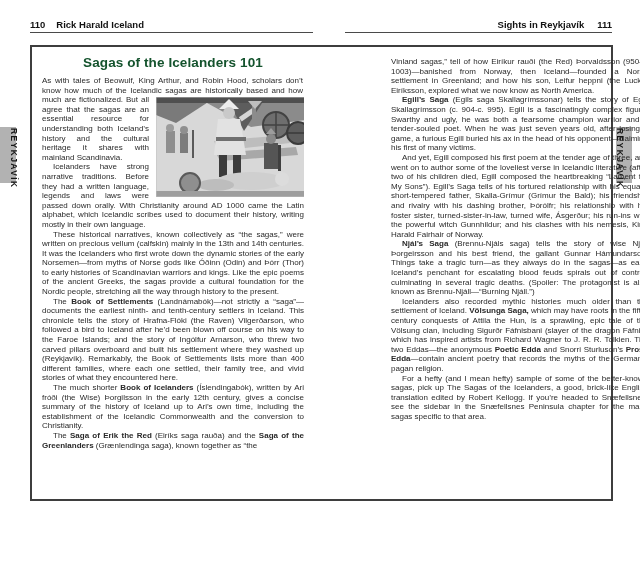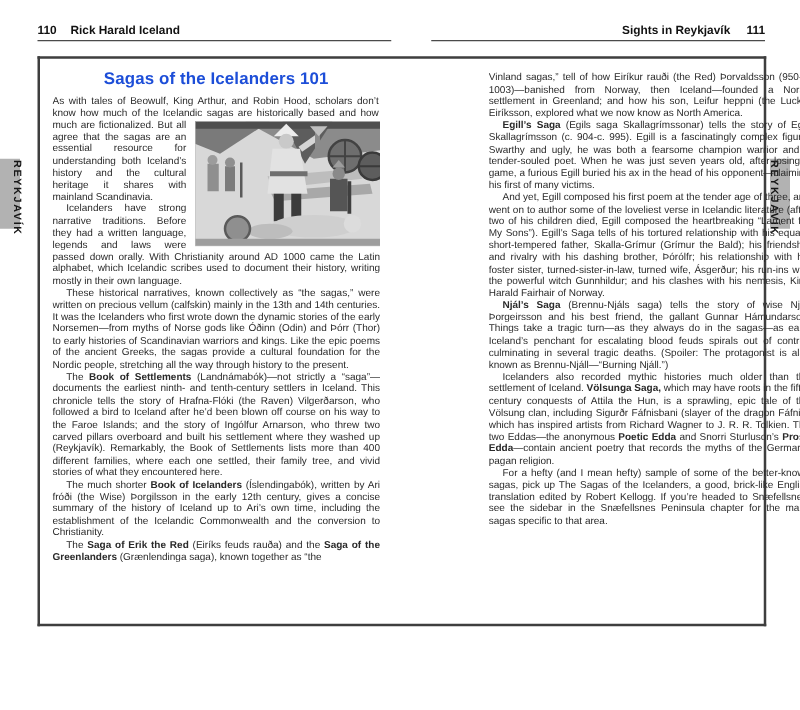--- a/index.html
+++ b/index.html
@@ -18,21 +18,21 @@
   #tab-left-rect{left:0;top:127px;}
   #tab-right-rect{left:616px;top:127px;}
   .tabtext{
     position:absolute;writing-mode:vertical-rl;
     font-weight:bold;font-size:8.5px;letter-spacing:1.4px;color:#161616;white-space:nowrap;
   }
   #tab-left-text{left:9px;top:128px;}
   #tab-right-text{left:615px;top:128px;}
   #sidebar-title{
     position:absolute;left:42px;top:55px;width:262px;text-align:center;
-    font-weight:bold;font-size:13.5px;letter-spacing:0.1px;color:#1d4ed8;
+    font-weight:bold;font-size:13.5px;letter-spacing:0.1px;color:#14532d;
   }
   .col{
     position:absolute;font-size:8px;line-height:9.6px;text-align:justify;
     color:#2a2a2a;hyphens:auto;-webkit-hyphens:auto;
   }
   #col-left{left:42px;top:76px;width:262px;height:422px;overflow:hidden;}
   #col-right{left:345px;top:57px;width:257px;height:436px;overflow:hidden;margin-left:46px;}
   .para{margin:0;}
   .ind{text-indent:11px;}
   .b{font-weight:bold;}
@@ -113,21 +113,21 @@
       <circle cx="34" cy="86" r="10" fill="#8f8f8f" stroke="#5a5a5a" stroke-width="2"></circle>
       <rect x="0" y="94" width="157" height="6" fill="#9e9e9e"></rect>
       <rect x="0" y="0" width="157" height="100" fill="none" stroke="#bfbfbf" stroke-width="1"></rect>
     </svg>
   </div>
 <div class="para"><span>As with tales of Beowulf, King Arthur, and Robin Hood, scholars don’t know how much of the Icelandic sagas are historically based and how much are fictionalized. But all agree that the sagas are an essential resource for understanding both Iceland’s history and the cultural heritage it shares with mainland Scandinavia.</span></div>
     <div class="para ind"><span>Icelanders have strong narrative traditions. Before they had a written language, legends and laws were passed down orally. With Christianity around AD 1000 came the Latin alphabet, which Icelandic scribes used to document their history, writing mostly in their own language.</span></div>
     <div class="para ind"><span>These historical narratives, known collectively as “the sagas,” were written on precious vellum (calfskin) mainly in the 13th and 14th centuries. It was the Icelanders who first wrote down the dynamic stories of the early Norsemen—from myths of Norse gods like Óðinn (Odin) and Þórr (Thor) to early histories of Scandinavian warriors and kings. Like the epic poems of the ancient Greeks, the sagas provide a cultural foundation for the Nordic people, stretching all the way through history to the present.</span></div>
     <div class="para ind"><span>The </span><span class="b">Book of Settlements</span><span> </span><span class="i">(Landnámabók)</span><span>—not strictly a “saga”—documents the earliest ninth- and tenth-century settlers in Iceland. This chronicle tells the story of Hrafna-Flóki (the Raven) Vilgerðarson, who followed a bird to Iceland after he’d been blown off course on his way to the Faroe Islands; and the story of Ingólfur Arnarson, who threw two carved pillars overboard and built his settlement where they washed up (Reykjavík). Remarkably, the Book of Settlements lists more than 400 different families, where each one settled, their family tree, and vivid stories of what they encountered here.</span></div>
     <div class="para ind"><span>The much shorter </span><span class="b">Book of Icelanders</span><span> </span><span class="i">(Íslendingabók)</span><span>, written by Ari fróði (the Wise) Þorgilsson in the early 12th century, gives a concise summary of the history of Iceland up to Ari’s own time, including the establishment of the Icelandic Commonwealth and the conversion to Christianity.</span></div>
-    <div class="para ind"><span>The </span><span class="b">Saga of Erik the Red</span><span> </span><span class="i">(Eiríks feuds rauða)</span><span> and the </span><span class="b">Saga of the Greenlanders</span><span> </span><span class="i">(Grænlendinga saga)</span><span>, known together as “the</span></div>
+    <div class="para ind"><span>The </span><span class="b">Saga of Erik the Red</span><span> </span><span class="i">(Eiríks saga rauða)</span><span> and the </span><span class="b">Saga of the Greenlanders</span><span> </span><span class="i">(Grænlendinga saga)</span><span>, known together as “the</span></div>
   </div>
 
 <div class="col" id="col-right">
     <div class="para"><span>Vinland sagas,” tell of how Eiríkur rauði (the Red) Þorvaldsson (950-c. 1003)—banished from Norway, then Iceland—founded a Norse settlement in Greenland; and how his son, Leifur heppni (the Lucky) Eiríksson, explored what we now know as North America.</span></div>
     <div class="para ind"><span class="b">Egill’s Saga</span><span> </span><span class="i">(Egils saga Skallagrímssonar)</span><span> tells the story of Egill Skallagrímsson (c. 904-c. 995). Egill is a fascinatingly complex figure: Swarthy and ugly, he was both a fearsome champion warrior and a tender-souled poet. When he was just seven years old, after losing a game, a furious Egill buried his ax in the head of his opponent—claiming his first of many victims.</span></div>
     <div class="para ind"><span>And yet, Egill composed his first poem at the tender age of three, and went on to author some of the loveliest verse in Icelandic literature (after two of his children died, Egill composed the heartbreaking “Lament for My Sons”). Egill’s Saga tells of his tortured relationship with his equally short-tempered father, Skalla-Grímur (Grímur the Bald); his friendship and rivalry with his dashing brother, Þórólfr; his relationship with his foster sister, turned-sister-in-law, turned wife, Ásgerður; his run-ins with the powerful witch Gunnhildur; and his clashes with his nemesis, King Harald Fairhair of Norway.</span></div>
     <div class="para ind"><span class="b">Njál’s Saga</span><span> </span><span class="i">(Brennu-Njáls saga)</span><span> tells the story of wise Njáll Þorgeirsson and his best friend, the gallant Gunnar Hámundarson. Things take a tragic turn—as they always do in the sagas—as early Iceland’s penchant for escalating blood feuds spirals out of control, culminating in several tragic deaths. (Spoiler: The protagonist is also known as Brennu-Njáll—“Burning Njáll.”)</span></div>
     <div class="para ind"><span>Icelanders also recorded mythic histories much older than the settlement of Iceland. </span><span class="b">Völsunga Saga,</span><span> which may have roots in the fifth-century conquests of Attila the Hun, is a sprawling, epic tale of the Völsung clan, including Sigurðr Fáfnisbani (slayer of the dragon Fáfnir), which has inspired artists from Richard Wagner to J. R. R. Tolkien. The two Eddas—the anonymous </span><span class="b">Poetic Edda</span><span> and Snorri Sturluson’s </span><span class="b">Prose Edda</span><span>—contain ancient poetry that records the myths of the Germanic pagan religion.</span></div>
     <div class="para ind"><span>For a hefty (and I mean hefty) sample of some of the better-known sagas, pick up </span><span class="i">The Sagas of the Icelanders</span><span>, a good, brick-like English translation edited by Robert Kellogg. If you’re headed to Snæfellsnes, see the sidebar in the Snæfellsnes Peninsula chapter for the many sagas specific to that area.</span></div>
   </div>

